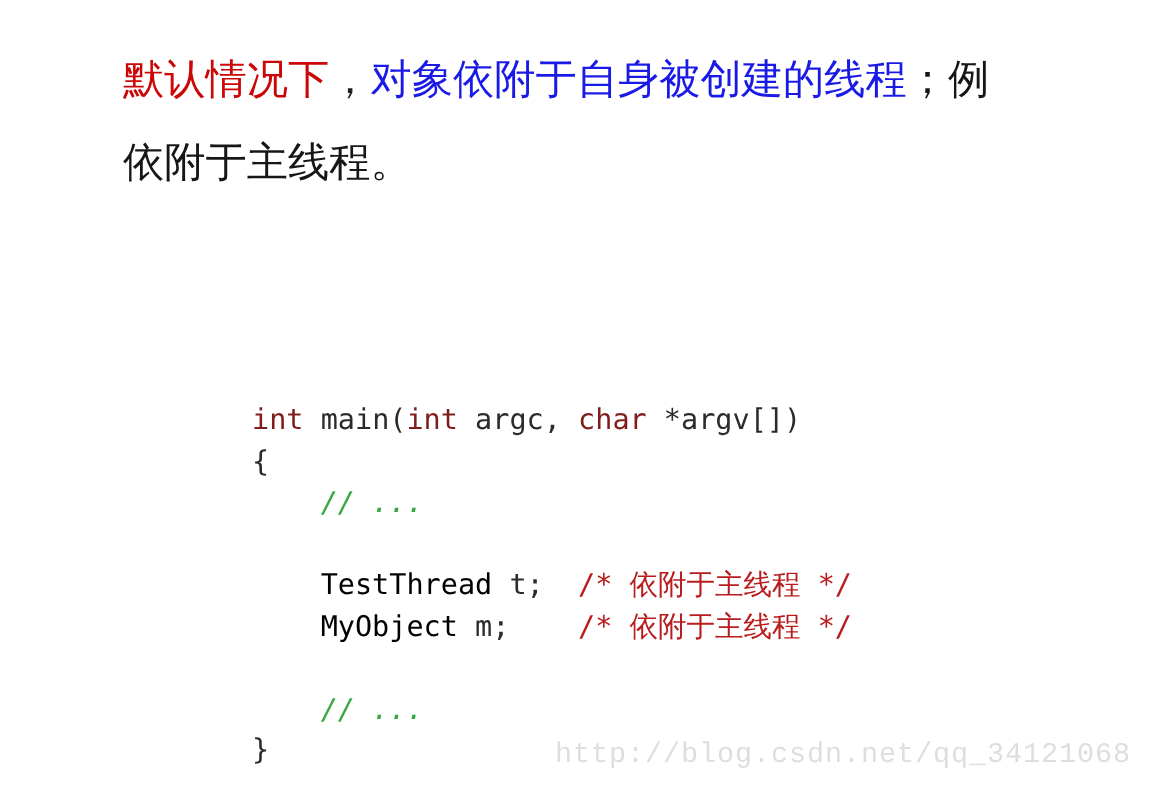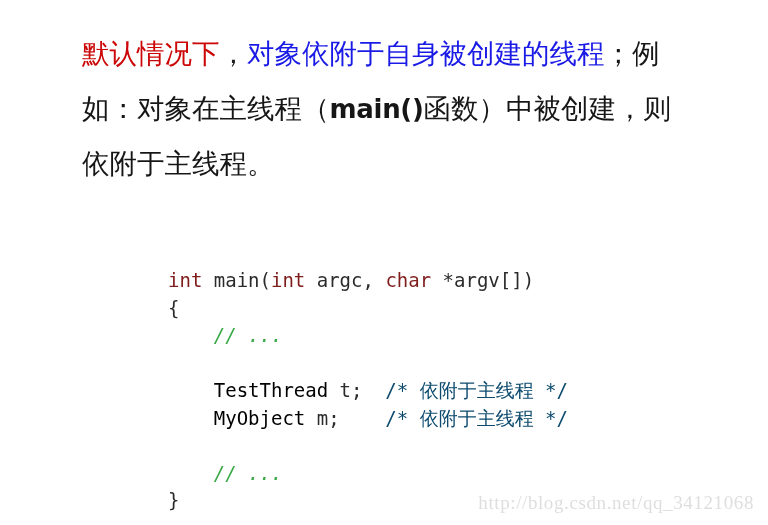--- a/index.html
+++ b/index.html
@@ -67,50 +67,49 @@
   #code-block .cline {
     display: block;
     height: 27.5px;
   }
   #code-block .cline.blank {
     height: 27.5px;
   }
   .tok-kw      { color: #7f1d1d; }
   .tok-plain   { color: #2b2b2b; }
   .tok-type    { color: #000000; }
-  .tok-comment { color: #0c4a6e; }
+  .tok-comment { color: #b91c1c; }
   .tok-comment-i {
     color: #36a844;
     font-style: italic;
   }
 
   
   #watermark {
     position: absolute;
     left: 0;
     top: 492px;
     width: 754px;
     text-align: right;
-    font-family: Liberation Serif, serif;
+    font-family: Liberation Mono, monospace;
     font-size: 19px;
     letter-spacing: 0.6px;
     color: #dedede;
     white-space: nowrap;
   }
 </style>
 </head>
 <body>
 
 <div id="slide">
 
   <div id="prose">
 
     <span class="ln"><span class="c-red">默认情况下</span><span class="punc">，</span><span class="c-blue">对象依附于自身被创建的线程</span><span class="c-dark">；例</span></span>
 
-    <span class="ln"><span class="c-dark">如：对象在主线程（</span><span class="c-dark mono-inline">main()</span><span class="c-dark">函数）中被创建，则</span></span>
 
     <span class="ln"><span class="c-dark">依附于主线程。</span></span>
 
   </div>
 
   <pre id="code-block"><span class="cline"><span class="tok-kw">int</span><span class="tok-plain"> main(</span><span class="tok-kw">int</span><span class="tok-plain"> argc, </span><span class="tok-kw">char</span><span class="tok-plain"> *argv[])</span></span><span class="cline"><span class="tok-plain">{</span></span><span class="cline"><span class="tok-plain">    </span><span class="tok-comment-i">// ...</span></span><span class="cline blank">&nbsp;</span><span class="cline"><span class="tok-plain">    </span><span class="tok-type">TestThread</span><span class="tok-plain"> t;  </span><span class="tok-comment">/* 依附于主线程 */</span></span><span class="cline"><span class="tok-plain">    </span><span class="tok-type">MyObject</span><span class="tok-plain"> m;    </span><span class="tok-comment">/* 依附于主线程 */</span></span><span class="cline blank">&nbsp;</span><span class="cline"><span class="tok-plain">    </span><span class="tok-comment-i">// ...</span></span><span class="cline"><span class="tok-plain">}</span></span></pre>
 
   <div id="watermark">http://blog.csdn.net/qq_34121068</div>
 
 </div>

